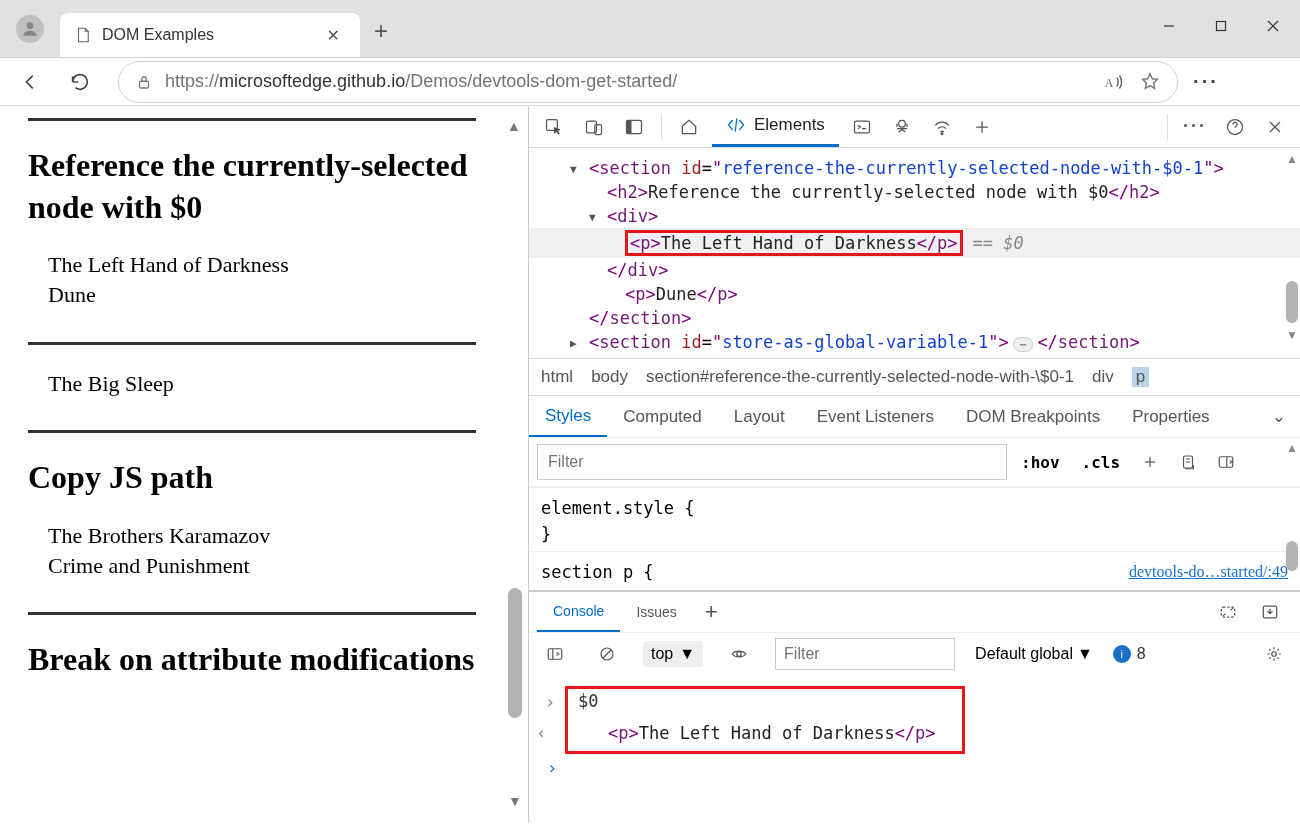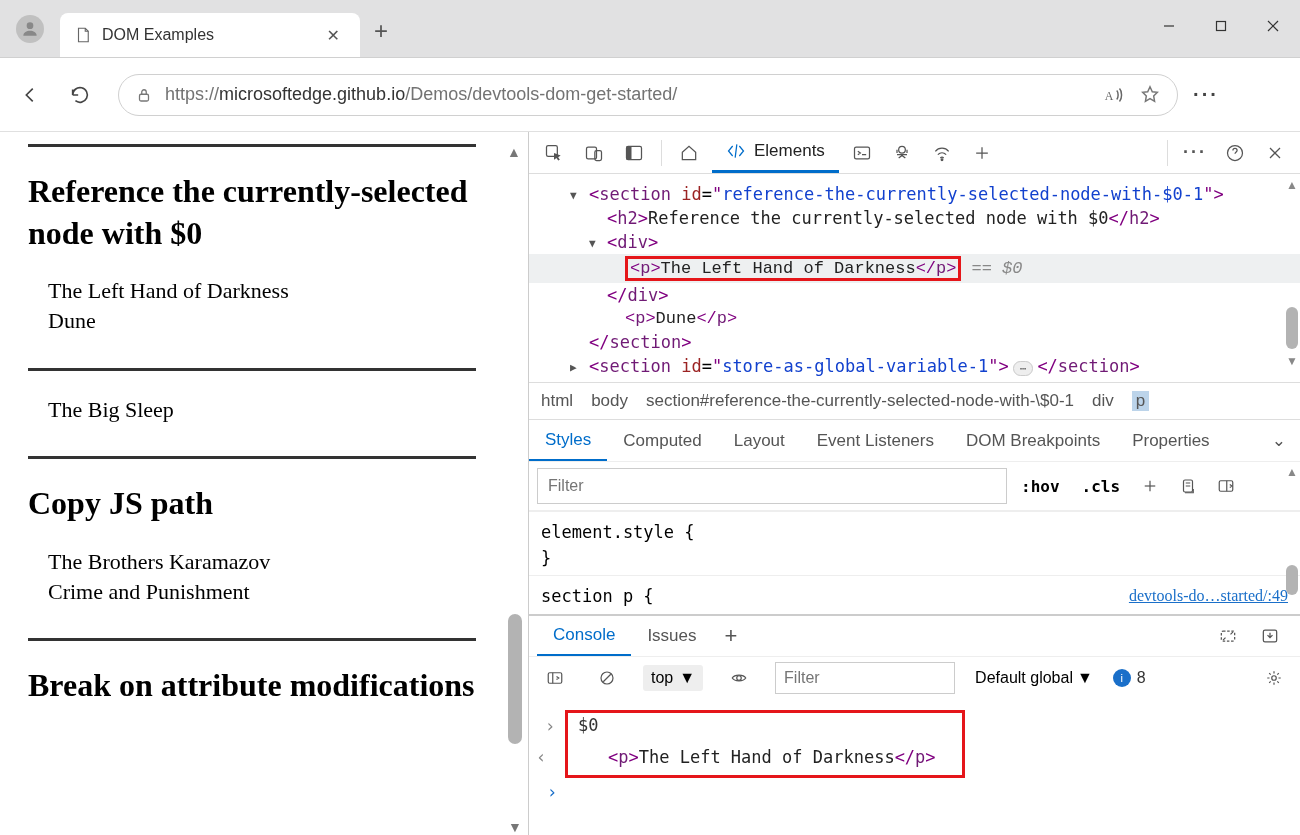--- a/index.html
+++ b/index.html
@@ -11,21 +11,21 @@
   .avatar svg { width: 20px; height: 20px; fill: #888; }
   .tab { background: #fff; height: 44px; border-radius: 8px 8px 0 0; display: flex; align-items: center; padding: 0 14px; min-width: 300px; gap: 10px; }
   .tab-icon { width: 18px; height: 18px; }
   .tab-title { font-size: 16px; color: #333; flex: 1; }
   .tab-close { font-size: 16px; color: #555; cursor: pointer; padding: 2px 6px; }
   .new-tab { margin: 0 14px 12px 14px; font-size: 24px; color: #555; cursor: pointer; font-weight: 300; }
   .window-controls { margin-left: auto; display: flex; gap: 6px; padding-right: 4px; padding-bottom: 14px; }
   .win-btn { width: 46px; height: 34px; display: flex; align-items: center; justify-content: center; color: #333; cursor: pointer; }
   .win-btn svg { width: 14px; height: 14px; stroke: #333; stroke-width: 1.2; fill: none; }
 
-  .addr-bar { height: 74px; background: #fff; border-bottom: 1px solid #e0e0e0; display: flex; align-items: center; padding: 0 8px; gap: 6px; }
+  .addr-bar { height: 48px; background: #fff; border-bottom: 1px solid #e0e0e0; display: flex; align-items: center; padding: 0 8px; gap: 6px; }
   .nav-btn { width: 44px; height: 44px; display: flex; align-items: center; justify-content: center; cursor: pointer; border-radius: 4px; }
   .nav-btn svg { width: 22px; height: 22px; stroke: #444; stroke-width: 1.8; fill: none; }
   .url-pill { flex: 1; max-width: 1060px; height: 42px; border: 1px solid #d0d0d0; border-radius: 21px; display: flex; align-items: center; padding: 0 16px; gap: 12px; margin-left: 10px; }
   .lock { width: 18px; height: 18px; }
   .url { font-size: 18px; color: #737373; white-space: nowrap; }
   .url-dark { color: #333; }
   .url-right { margin-left: auto; display: flex; gap: 14px; align-items: center; }
   .read-aloud, .star { width: 22px; height: 22px; }
   .more-btn { width: 44px; height: 44px; display: flex; align-items: center; justify-content: center; cursor: pointer; font-size: 20px; font-weight: bold; letter-spacing: 2px; color: #444; }
 
@@ -51,21 +51,21 @@
   .dt-tab.active { border-bottom: 3px solid #006dca; color: #222; }
   .dt-tab svg { width: 20px; height: 20px; stroke: #555; fill: none; stroke-width: 1.5; }
   .dt-tab.active svg { stroke: #006dca; }
 
   
   .elements-tree { font-family: Consolas, monospace; font-size: 17px; padding: 8px 0 4px 0; overflow: hidden; position: relative; flex: 0 0 auto; }
   .tree-line { white-space: nowrap; padding: 2px 0 2px 16px; position: relative; }
   .tree-line .toggle { position: absolute; left: 41px; color: #555; font-size: 11px; top:7px; }
   .tree-line.l1 { padding-left: 60px; }
   .tree-line.l2 { padding-left: 78px; }
-  .tree-line.l3 { padding-left: 96px; font-family: Liberation Mono, monospace; }
+  .tree-line.l3 { padding-left: 96px; }
   .tree-line .toggle.t2 { left: 60px; }
   .tag-bracket { color: #800080; }
   .tag-name { color: #701a75; }
   .attr-name { color: #9b2323; }
   .attr-val { color: #1241ce; }
   .tree-text { color: #222; }
   .selected-node { background: #eef0f1; }
   .selected-node-inner { border: 3px solid #e5161a; padding: 0 2px; display:inline-block; }
   .eq0 { color: #888; font-style: italic; margin-left: 10px; }
   .ellipsis-badge { background: #eee; border-radius: 8px; padding: 0 6px; font-size: 11px; color: #555; border: 1px solid #ccc; margin: 0 4px;}
@@ -86,21 +86,21 @@
   .styles-tbtn { padding: 4px 8px; font-family: Consolas, monospace; font-size: 16px; font-weight: bold; cursor: pointer; }
   .styles-ibtn { width: 32px; height: 32px; display: flex; align-items: center; justify-content: center; cursor: pointer; }
   .styles-ibtn svg { width: 18px; height: 18px; stroke: #555; stroke-width: 1.6; fill: none; }
 
   .css-rule { font-family: Consolas, monospace; font-size: 17px; padding: 8px 12px 4px 12px; border-top: 1px solid #eee; line-height: 1.5; }
   .css-rule .link { float: right; color: #1a6fc9; text-decoration: underline; font-family: "Segoe UI"; font-size: 16px; cursor: pointer; }
 
   
   .drawer { border-top: 2px solid #ccc; display: flex; flex-direction: column; flex: 1; }
   .drawer-tabs { height: 40px; display: flex; align-items: center; padding: 0 8px; }
-  .drawer-tabs .d-tab { padding: 16px 16px; font-size: 17px; height: 100%; display: flex; align-items: center; cursor: pointer; color: #555; }
+  .drawer-tabs .d-tab { padding: 16px 16px; font-size: 14px; height: 100%; display: flex; align-items: center; cursor: pointer; color: #555; }
   .drawer-tabs .d-tab.active { background: #fff; color: #006dca; border-bottom: 2px solid #006dca; }
   .drawer-tabs .plus { font-size: 22px; padding: 0 12px; color: #555; cursor:pointer; font-weight:300;}
   .drawer-tabs .dr-right { margin-left: auto; display: flex; gap: 10px; padding-right: 6px;}
   .drawer-tabs .dr-right svg { width: 20px; height: 20px; stroke: #555; fill: none; stroke-width: 1.5; }
 
   .console-toolbar { height: 44px; display: flex; align-items: center; gap: 20px; padding: 0 10px; border-top: 1px solid #eee; }
   .ctx-select { background: #eee; padding: 4px 8px; font-size: 16px; display: flex; align-items: center; gap: 6px; border-radius: 3px; cursor:pointer; }
   .console-filter { width: 180px; padding: 4px 8px; border: 1px solid #ccc; font-size: 16px; height: 32px; }
   .levels { font-size: 16px; display: flex; align-items: center; gap: 4px; cursor:pointer; }
   .issues-pill { display: flex; align-items: center; gap: 6px; font-size: 16px; color: #333; cursor:pointer; }

